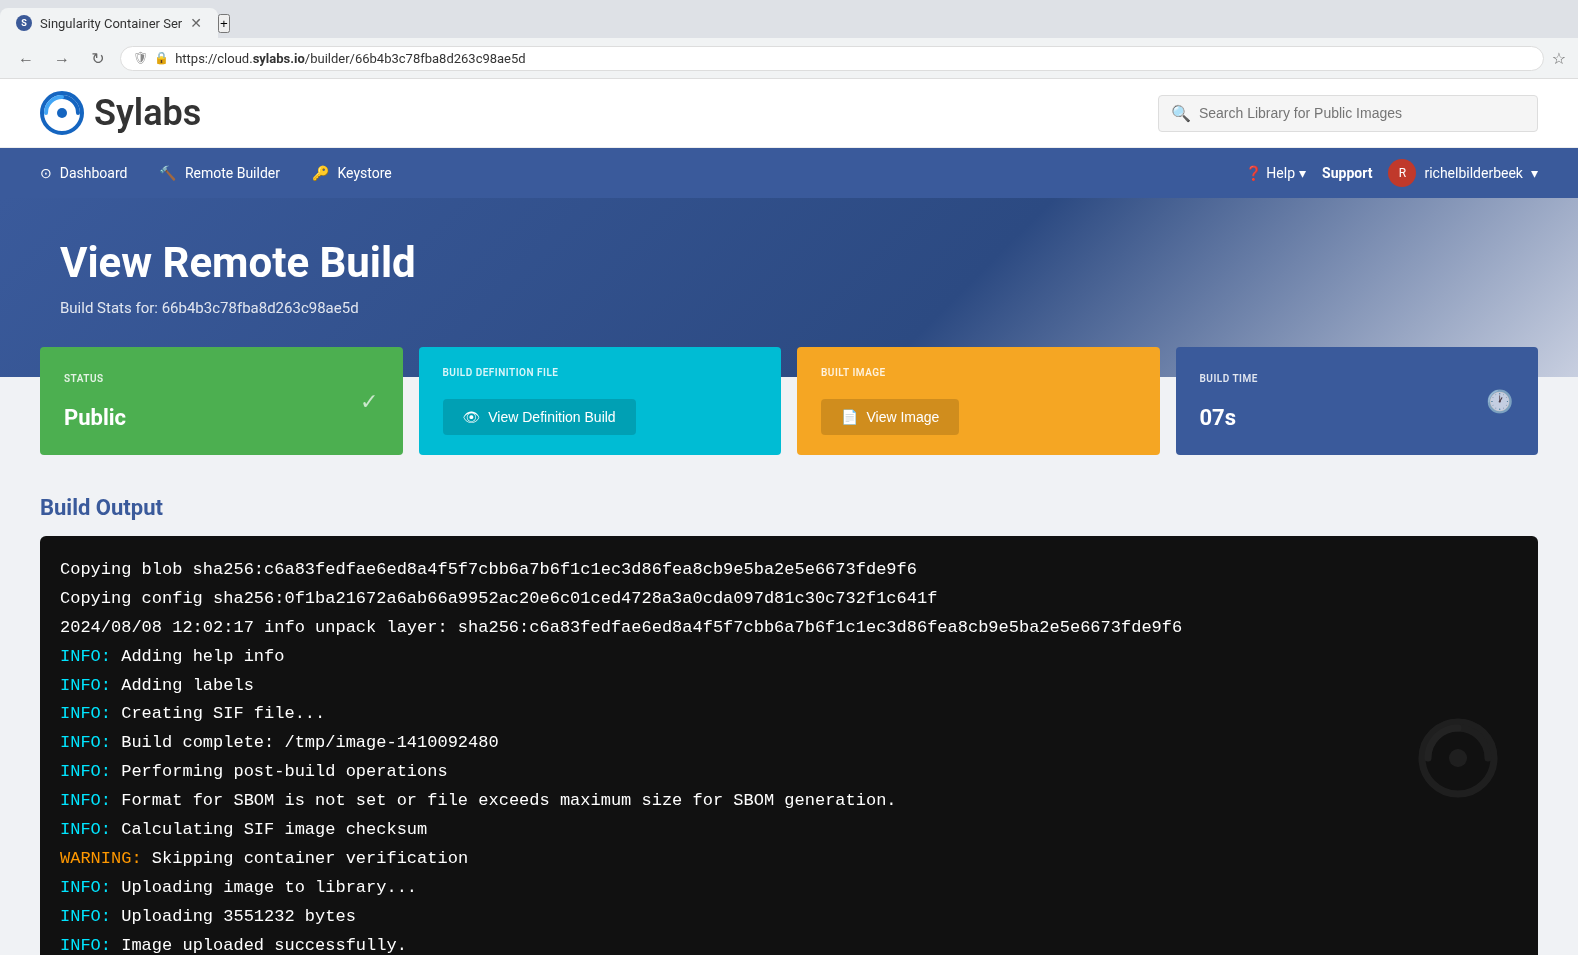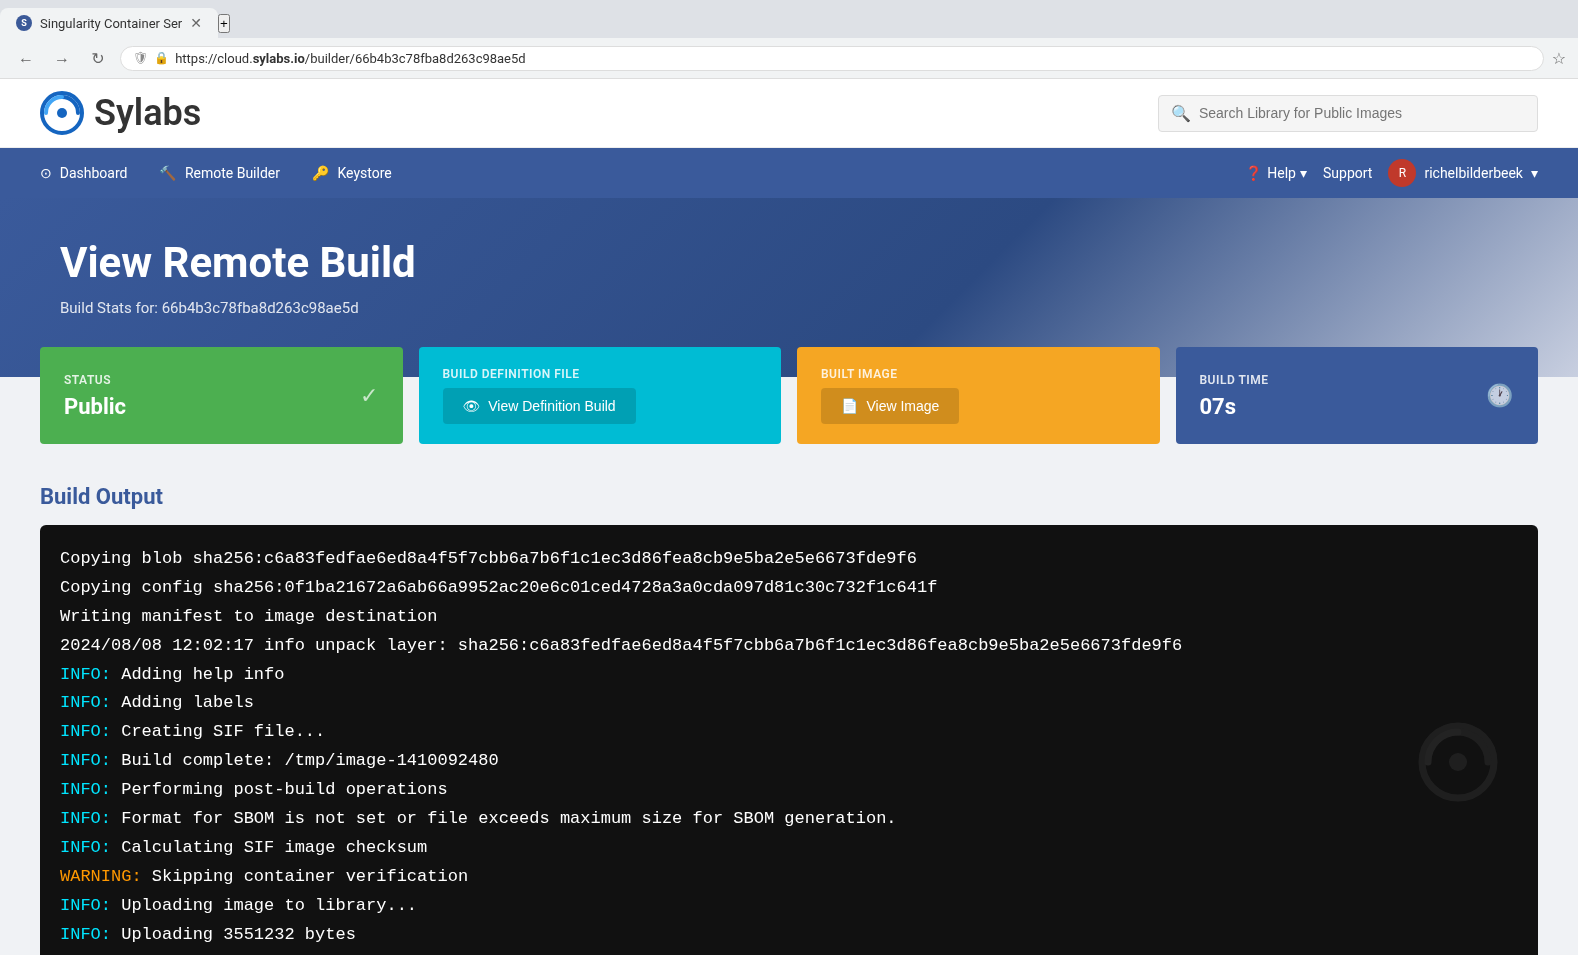--- a/index.html
+++ b/index.html
@@ -27,37 +27,37 @@
     .logo-text { font-size: 36px; font-weight: 600; color: #333; }
     .header-search { width: 380px; display: flex; align-items: center; background: #f5f5f5; border: 1px solid #ddd; border-radius: 4px; padding: 8px 12px; gap: 8px; }
     .header-search input { background: none; border: none; outline: none; font-size: 14px; color: #999; width: 100%; }
 
     
     .nav-bar { background: #3a5a9b; display: flex; align-items: center; justify-content: space-between; padding: 0 40px; height: 50px; }
     .nav-left { display: flex; align-items: center; gap: 32px; }
     .nav-item { display: flex; align-items: center; gap: 8px; color: white; font-size: 14px; cursor: pointer; padding: 14px 0; text-decoration: none; }
     .nav-right { display: flex; align-items: center; gap: 16px; }
     .nav-help { display: flex; align-items: center; gap: 4px; color: white; font-size: 14px; cursor: pointer; }
-    .nav-support { color: white; font-size: 14px; cursor: pointer; }
+    .nav-support { color: white; font-size: 14px; cursor: pointer; font-weight: bold; }
     .nav-user { display: flex; align-items: center; gap: 8px; color: white; font-size: 14px; cursor: pointer; }
     .nav-avatar { width: 28px; height: 28px; border-radius: 50%; background: #c0392b; overflow: hidden; display: flex; align-items: center; justify-content: center; color: white; font-size: 12px; }
 
     
     .hero { background: linear-gradient(135deg, #3a5a9b 0%, #2c4a82 60%, #c8cfe0 100%); padding: 40px 40px 60px 60px; }
     .hero h1 { color: white; font-size: 42px; font-weight: 700; margin-bottom: 12px; }
     .hero-subtitle { color: rgba(255,255,255,0.85); font-size: 15px; }
 
     
     .stats-section { display: flex; gap: 16px; padding: 0 40px; margin-top: -30px; position: relative; z-index: 10; margin-bottom: 40px; }
     .stat-card { flex: 1; border-radius: 4px; padding: 20px 24px; display: flex; align-items: center; justify-content: space-between; }
     .stat-card.green { background: #4caf50; }
     .stat-card.cyan { background: #00bcd4; }
     .stat-card.orange { background: #f5a623; }
     .stat-card.blue { background: #3a5a9b; }
-    .stat-label { font-size: 12px; font-weight: 600; color: rgba(255,255,255,0.85); text-transform: uppercase; letter-spacing: 0.5px; margin-bottom: 7px; }
+    .stat-label { font-size: 10px; font-weight: 600; color: rgba(255,255,255,0.85); text-transform: uppercase; letter-spacing: 0.5px; margin-bottom: 21px; }
     .stat-value { font-size: 22px; font-weight: 700; color: white; }
     .stat-icon { color: rgba(255,255,255,0.7); font-size: 22px; }
     .stat-btn { background: rgba(0,0,0,0.15); border: none; color: white; padding: 10px 20px; border-radius: 4px; cursor: pointer; font-size: 14px; display: flex; align-items: center; gap: 8px; }
 
     
     .build-output-section { padding: 0 40px 40px 40px; }
     .build-output-title { font-size: 22px; font-weight: 700; color: #3a5a9b; margin-bottom: 16px; }
     .build-terminal { background: #111; border-radius: 6px; padding: 20px 20px; font-family: Liberation Mono, monospace; font-size: 17px; line-height: 1.7; color: #fff; overflow: hidden; }
     .build-terminal .line { display: block; }
     .build-terminal .info { color: #00e5ff; }
@@ -190,21 +190,20 @@
 
     <svg class="sylabs-watermark" viewBox="0 0 80 80" style="position:absolute;right:40px;top:50%;transform:translateY(-50%);width:80px;height:80px;opacity:0.12;">
       <circle cx="40" cy="40" r="36" fill="none" stroke="#888" stroke-width="7"></circle>
       <path d="M40 10 A30 30 0 0 1 70 40" stroke="#888" stroke-width="7" fill="none" stroke-linecap="round"></path>
       <path d="M40 10 A30 30 0 0 0 10 40" stroke="#aaa" stroke-width="7" fill="none" stroke-linecap="round"></path>
       <circle cx="40" cy="40" r="9" fill="#888"></circle>
     </svg>
     <div id="terminal-lines">
         <span class="line"><span class="normal">Copying blob sha256:c6a83fedfae6ed8a4f5f7cbb6a7b6f1c1ec3d86fea8cb9e5ba2e5e6673fde9f6</span></span>
         <span class="line"><span class="normal">Copying config sha256:0f1ba21672a6ab66a9952ac20e6c01ced4728a3a0cda097d81c30c732f1c641f</span></span>
-        <span class="line"><span class="normal">Writing manifest to image destination</span></span>
         <span class="line"><span class="normal">2024/08/08 12:02:17 info unpack layer: sha256:c6a83fedfae6ed8a4f5f7cbb6a7b6f1c1ec3d86fea8cb9e5ba2e5e6673fde9f6</span></span>
         <span class="line"><span class="info">INFO:</span><span class="normal"> Adding help info</span></span>
         <span class="line"><span class="info">INFO:</span><span class="normal"> Adding labels</span></span>
         <span class="line"><span class="info">INFO:</span><span class="normal"> Creating SIF file...</span></span>
         <span class="line"><span class="info">INFO:</span><span class="normal"> Build complete: /tmp/image-1410092480</span></span>
         <span class="line"><span class="info">INFO:</span><span class="normal"> Performing post-build operations</span></span>
         <span class="line"><span class="info">INFO:</span><span class="normal"> Format for SBOM is not set or file exceeds maximum size for SBOM generation.</span></span>
         <span class="line"><span class="info">INFO:</span><span class="normal"> Calculating SIF image checksum</span></span>
         <span class="line"><span class="warning">WARNING:</span><span class="normal"> Skipping container verification</span></span>
         <span class="line"><span class="info">INFO:</span><span class="normal"> Uploading image to library...</span></span>

